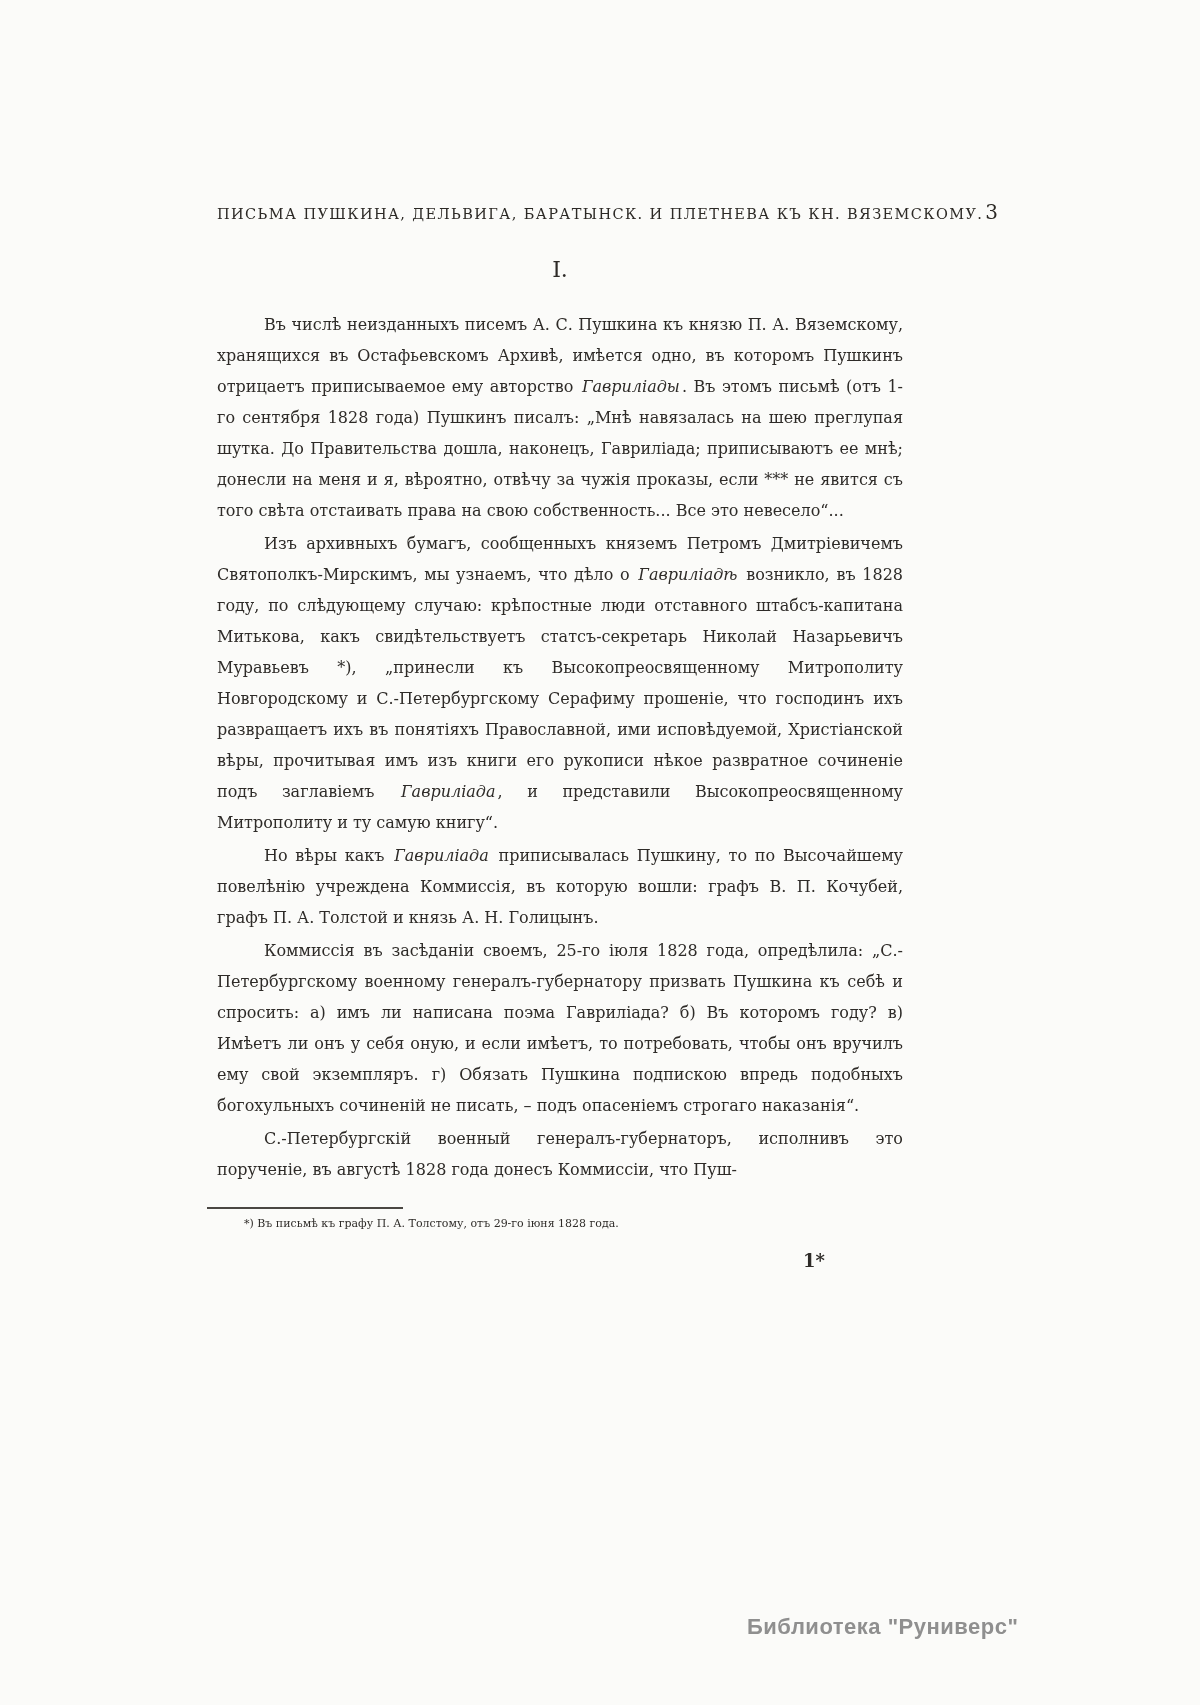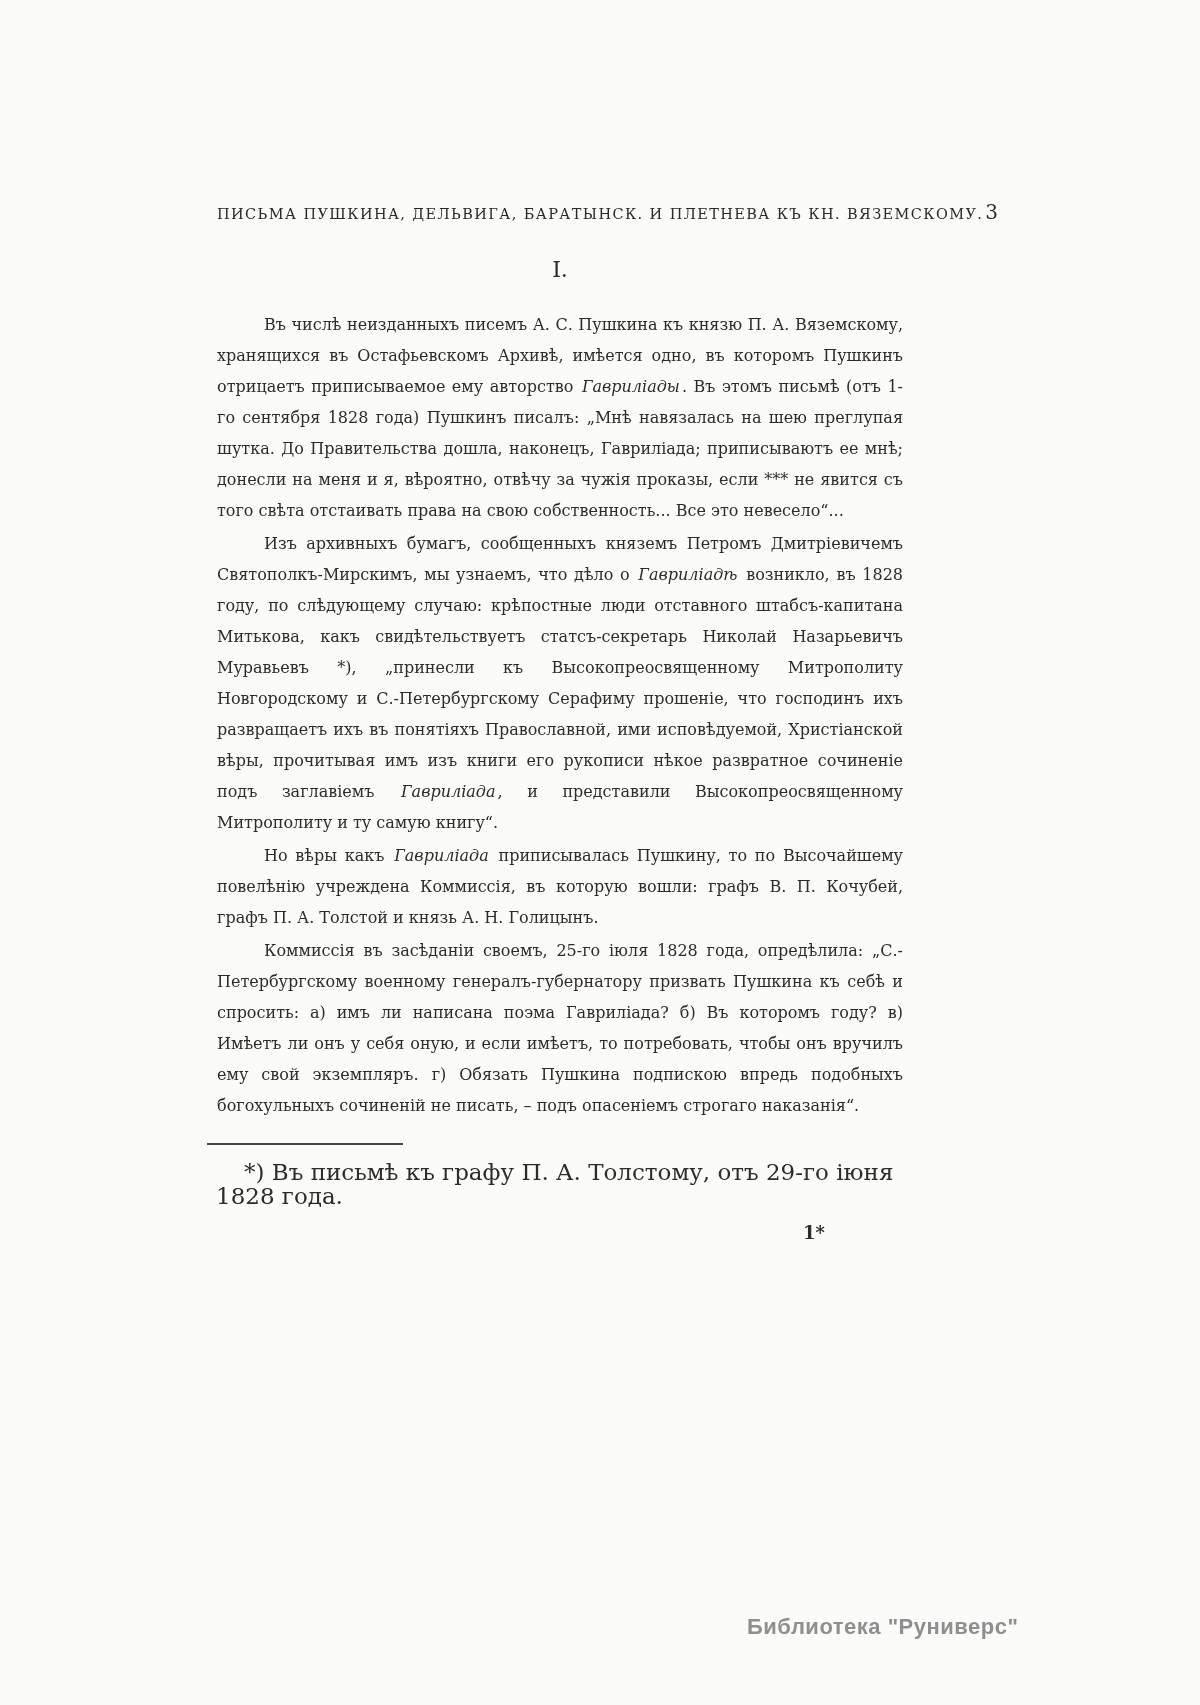--- a/index.html
+++ b/index.html
@@ -65,22 +65,21 @@
 
   .footnote-rule {
     margin-top: 20px;
     margin-left: -8px;
     width: 196px;
     height: 0;
     border-top: 2px solid #4a4743;
   }
 
   .footnote {
-    margin-top: 12px;
-    font-size: 23px;
+    font-size: 11px;
     line-height: 24px;
     text-indent: 28px;
     color: #2e2b28;
   }
 
   .signature {
     margin-top: 12px;
     text-align: right;
     padding-right: 80px;
     font-size: 18px;
@@ -110,20 +109,21 @@
       <span class="page-number">3</span>
     </div>
 
     <div class="section-numeral">I.</div>
 
     <div class="body-text" id="paragraphs">
         <p><span>Въ числѣ неизданныхъ писемъ А. С. Пушкина къ князю П. А. Вяземскому, хранящихся въ Остафьевскомъ Архивѣ, имѣется одно, въ которомъ Пушкинъ отрицаетъ приписываемое ему авторство </span><i>Гавриліады</i><span>. Въ этомъ письмѣ (отъ 1-го сентября 1828 года) Пушкинъ писалъ: „Мнѣ навязалась на шею преглупая шутка. До Правительства дошла, наконецъ, Гавриліада; приписываютъ ее мнѣ; донесли на меня и я, вѣроятно, отвѣчу за чужія проказы, если *** не явится съ того свѣта отстаивать права на свою собственность... Все это невесело“...</span></p>
         <p><span>Изъ архивныхъ бумагъ, сообщенныхъ княземъ Петромъ Дмитріевичемъ Святополкъ-Мирскимъ, мы узнаемъ, что дѣло о </span><i>Гавриліадѣ</i><span> возникло, въ 1828 году, по слѣдующему случаю: крѣпостные люди отставного штабсъ-капитана Митькова, какъ свидѣтельствуетъ статсъ-секретарь Николай Назарьевичъ Муравьевъ *), „принесли къ Высокопреосвященному Митрополиту Новгородскому и С.-Петербургскому Серафиму прошеніе, что господинъ ихъ развращаетъ ихъ въ понятіяхъ Православной, ими исповѣдуемой, Христіанской вѣры, прочитывая имъ изъ книги его рукописи нѣкое развратное сочиненіе подъ заглавіемъ </span><i>Гавриліада</i><span>, и представили Высокопреосвященному Митрополиту и ту самую книгу“.</span></p>
         <p><span>Но вѣры какъ </span><i>Гавриліада</i><span> приписывалась Пушкину, то по Высочайшему повелѣнію учреждена Коммиссія, въ которую вошли: графъ В. П. Кочубей, графъ П. А. Толстой и князь А. Н. Голицынъ.</span></p>
         <p><span>Коммиссія въ засѣданіи своемъ, 25-го іюля 1828 года, опредѣлила: „С.-Петербургскому военному генералъ-губернатору призвать Пушкина къ себѣ и спросить: а) имъ ли написана поэма Гавриліада? б) Въ которомъ году? в) Имѣетъ ли онъ у себя оную, и если имѣетъ, то потребовать, чтобы онъ вручилъ ему свой экземпляръ. г) Обязать Пушкина подпискою впредь подобныхъ богохульныхъ сочиненій не писать, – подъ опасеніемъ строгаго наказанія“.</span></p>
+        <p><span>С.-Петербургскій военный генералъ-губернаторъ, исполнивъ это порученіе, въ августѣ 1828 года донесъ Коммиссіи, что Пуш-</span></p>
       </div>
 
     <div class="footnote-rule"></div>
 
     <div class="footnote">*) Въ письмѣ къ графу П. А. Толстому, отъ 29-го іюня 1828 года.</div>
 
     <div class="signature">1*</div>
 
   </div>
 

